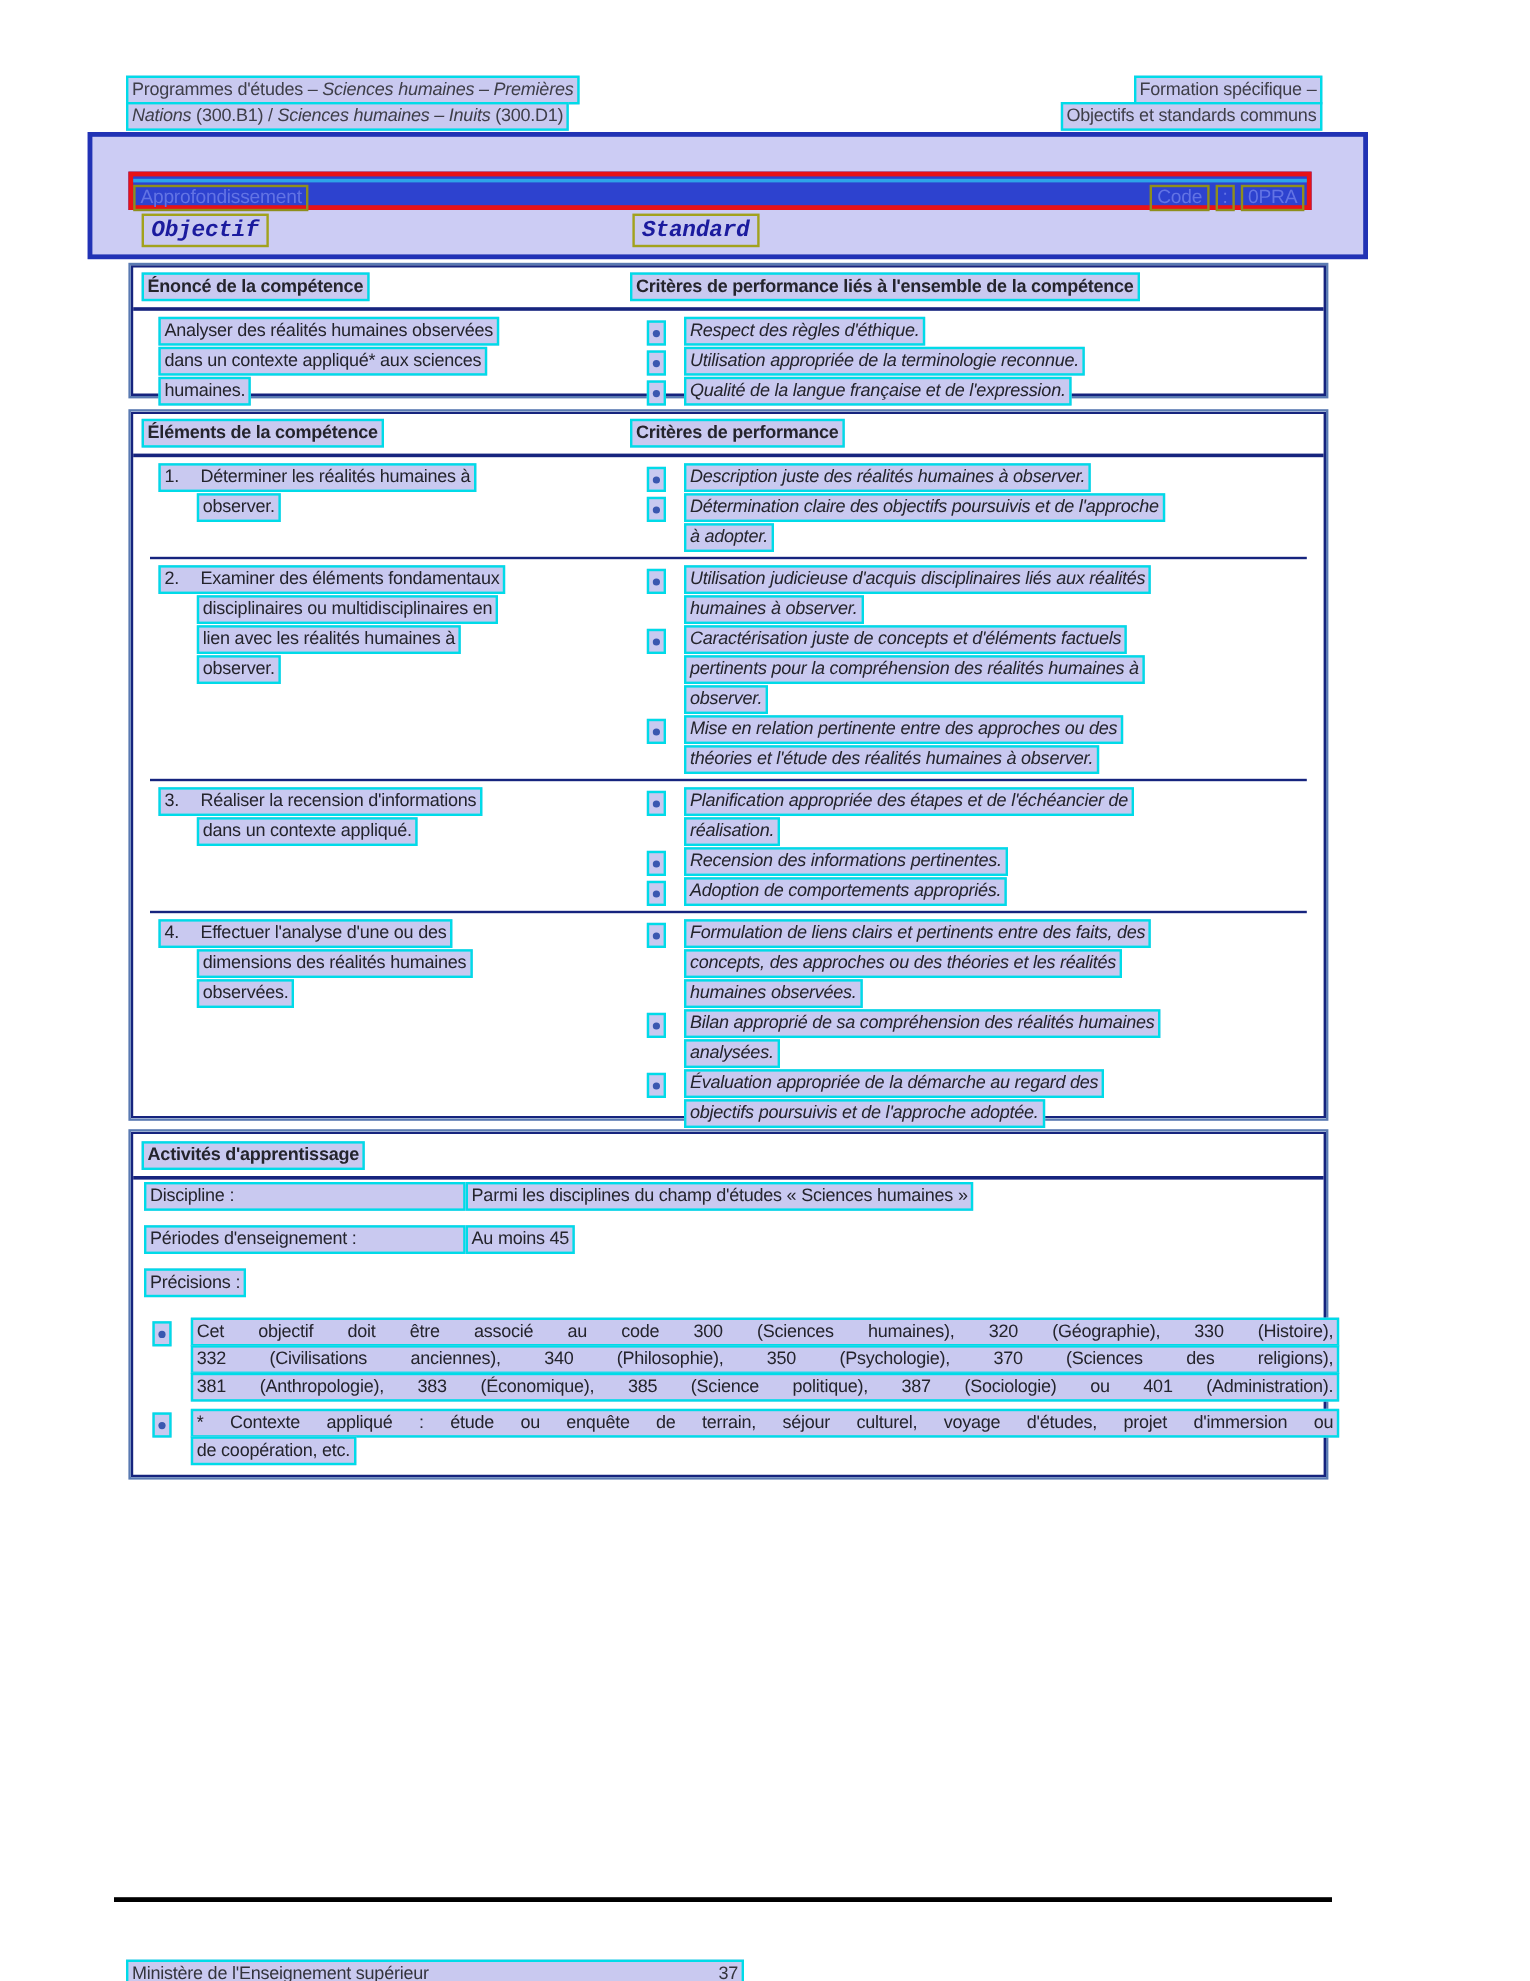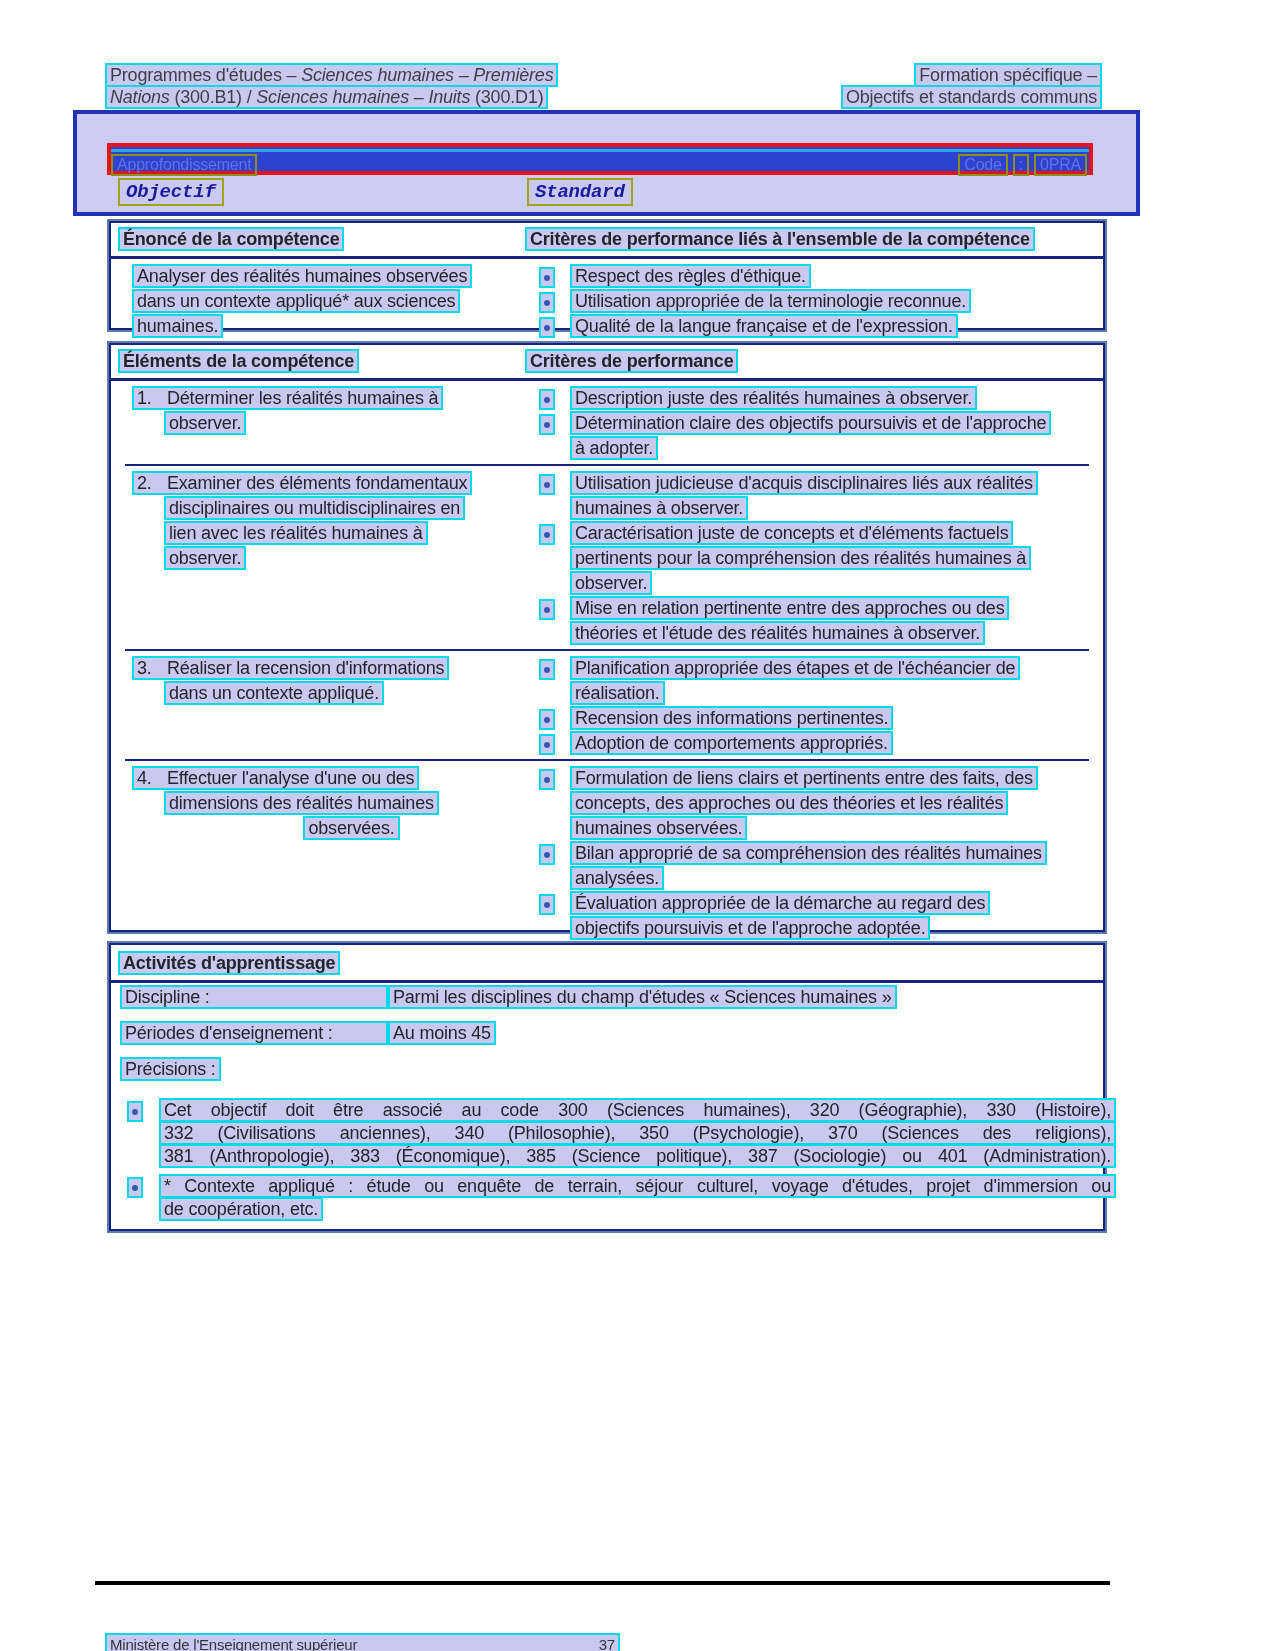--- a/index.html
+++ b/index.html
@@ -4,21 +4,21 @@
 <style>
   html,body{margin:0;padding:0;}
   body{
     width:1275px;height:1651px;position:relative;background:#ffffff;
     font-family:"Liberation Sans", sans-serif;color:#24242c;
     letter-spacing:-0.2px;overflow:hidden;
   }
   
   .hl{
     display:inline-block;background:#c9c9f0;border:2px solid #00dbe8;
-    padding:0 3px;line-height:20px;font-size:18px;white-space:nowrap;
+    padding:0 3px;line-height:20px;font-size:15px;white-space:nowrap;
     vertical-align:top;
   }
   .ln{height:25px;}
   .lnp{height:23px;}
   .bold{font-weight:bold;}
   .hl.wide{display:block;width:947px;white-space:normal;text-align:justify;text-align-last:justify;}
   .num{display:inline-block;width:30px;}
   
   .page-header{position:absolute;left:105px;top:63px;width:997px;display:flex;justify-content:space-between;font-size:15px;color:#3e3e48;}
   .ph-line{height:22px;}
@@ -45,21 +45,21 @@
     border:2px solid #5a7ab2;box-shadow:inset 0 0 0 2px #16247e;
   }
   .t1{top:219px;height:109px;}
   .t2{top:341px;height:589px;}
   .act{top:941px;height:288px;}
   .thead{display:flex;padding:6px 0 5px 0;border-bottom:3px solid #16247e;margin:0 2px;}
   .trow{display:flex;padding:5px 0 3px 0;margin:0 16px;}
   .trow + .trow{border-top:2px solid #16247e;}
   .cell-l{width:414px;padding-left:7px;box-sizing:border-box;}
   .cell-r{flex:1;}
-  .bitem{display:flex;align-items:flex-start;}
+  .bitem{display:flex;align-items:flex-start;font-style:italic;}
   .bullet-box{
     flex:0 0 auto;margin-top:3px;margin-right:15px;width:12px;height:17px;
     background:#c9c9f0;border:2px solid #00dbe8;display:flex;align-items:center;justify-content:center;
   }
   .dot{width:6px;height:6px;border-radius:50%;background:#3a57b0;}
   .blines{display:flex;flex-direction:column;align-items:flex-start;}
   
   .act-title{padding:8px 0 5px 7px;border-bottom:3px solid #16247e;margin:0 2px;}
   .act-row{display:flex;height:34px;padding-left:11px;margin-top:2px;align-items:flex-start;}
   .act-row:first-of-type{margin-top:8px;}
@@ -246,21 +246,21 @@
             <div class="ln"><span class="hl">Adoption de comportements appropriés.</span></div>
           </div>
       </div>
     </div>
   </div>
 
   <div class="trow">
     <div class="cell-l">
       <div class="ln"><span class="hl"><span class="num">4.</span><span>Effectuer l'analyse d'une ou des</span></span></div>
       <div class="ln" style="padding-left:32px;"><span class="hl">dimensions des réalités humaines</span></div>
-      <div class="ln" style="padding-left:32px;text-align:center;"><span class="hl">observées.</span></div>
+      <div class="ln" style="padding-left:32px;"><span class="hl">observées.</span></div>
     </div>
     <div class="cell-r">
       <div class="bitem">
           <span class="bullet-box">
             <span class="dot"></span>
           </span>
         <div class="blines">
           <div class="ln"><span class="hl">Formulation de liens clairs et pertinents entre des faits, des</span></div>
           <div class="ln"><span class="hl">concepts, des approches ou des théories et les réalités</span></div>
           <div class="ln"><span class="hl">humaines observées.</span></div>

